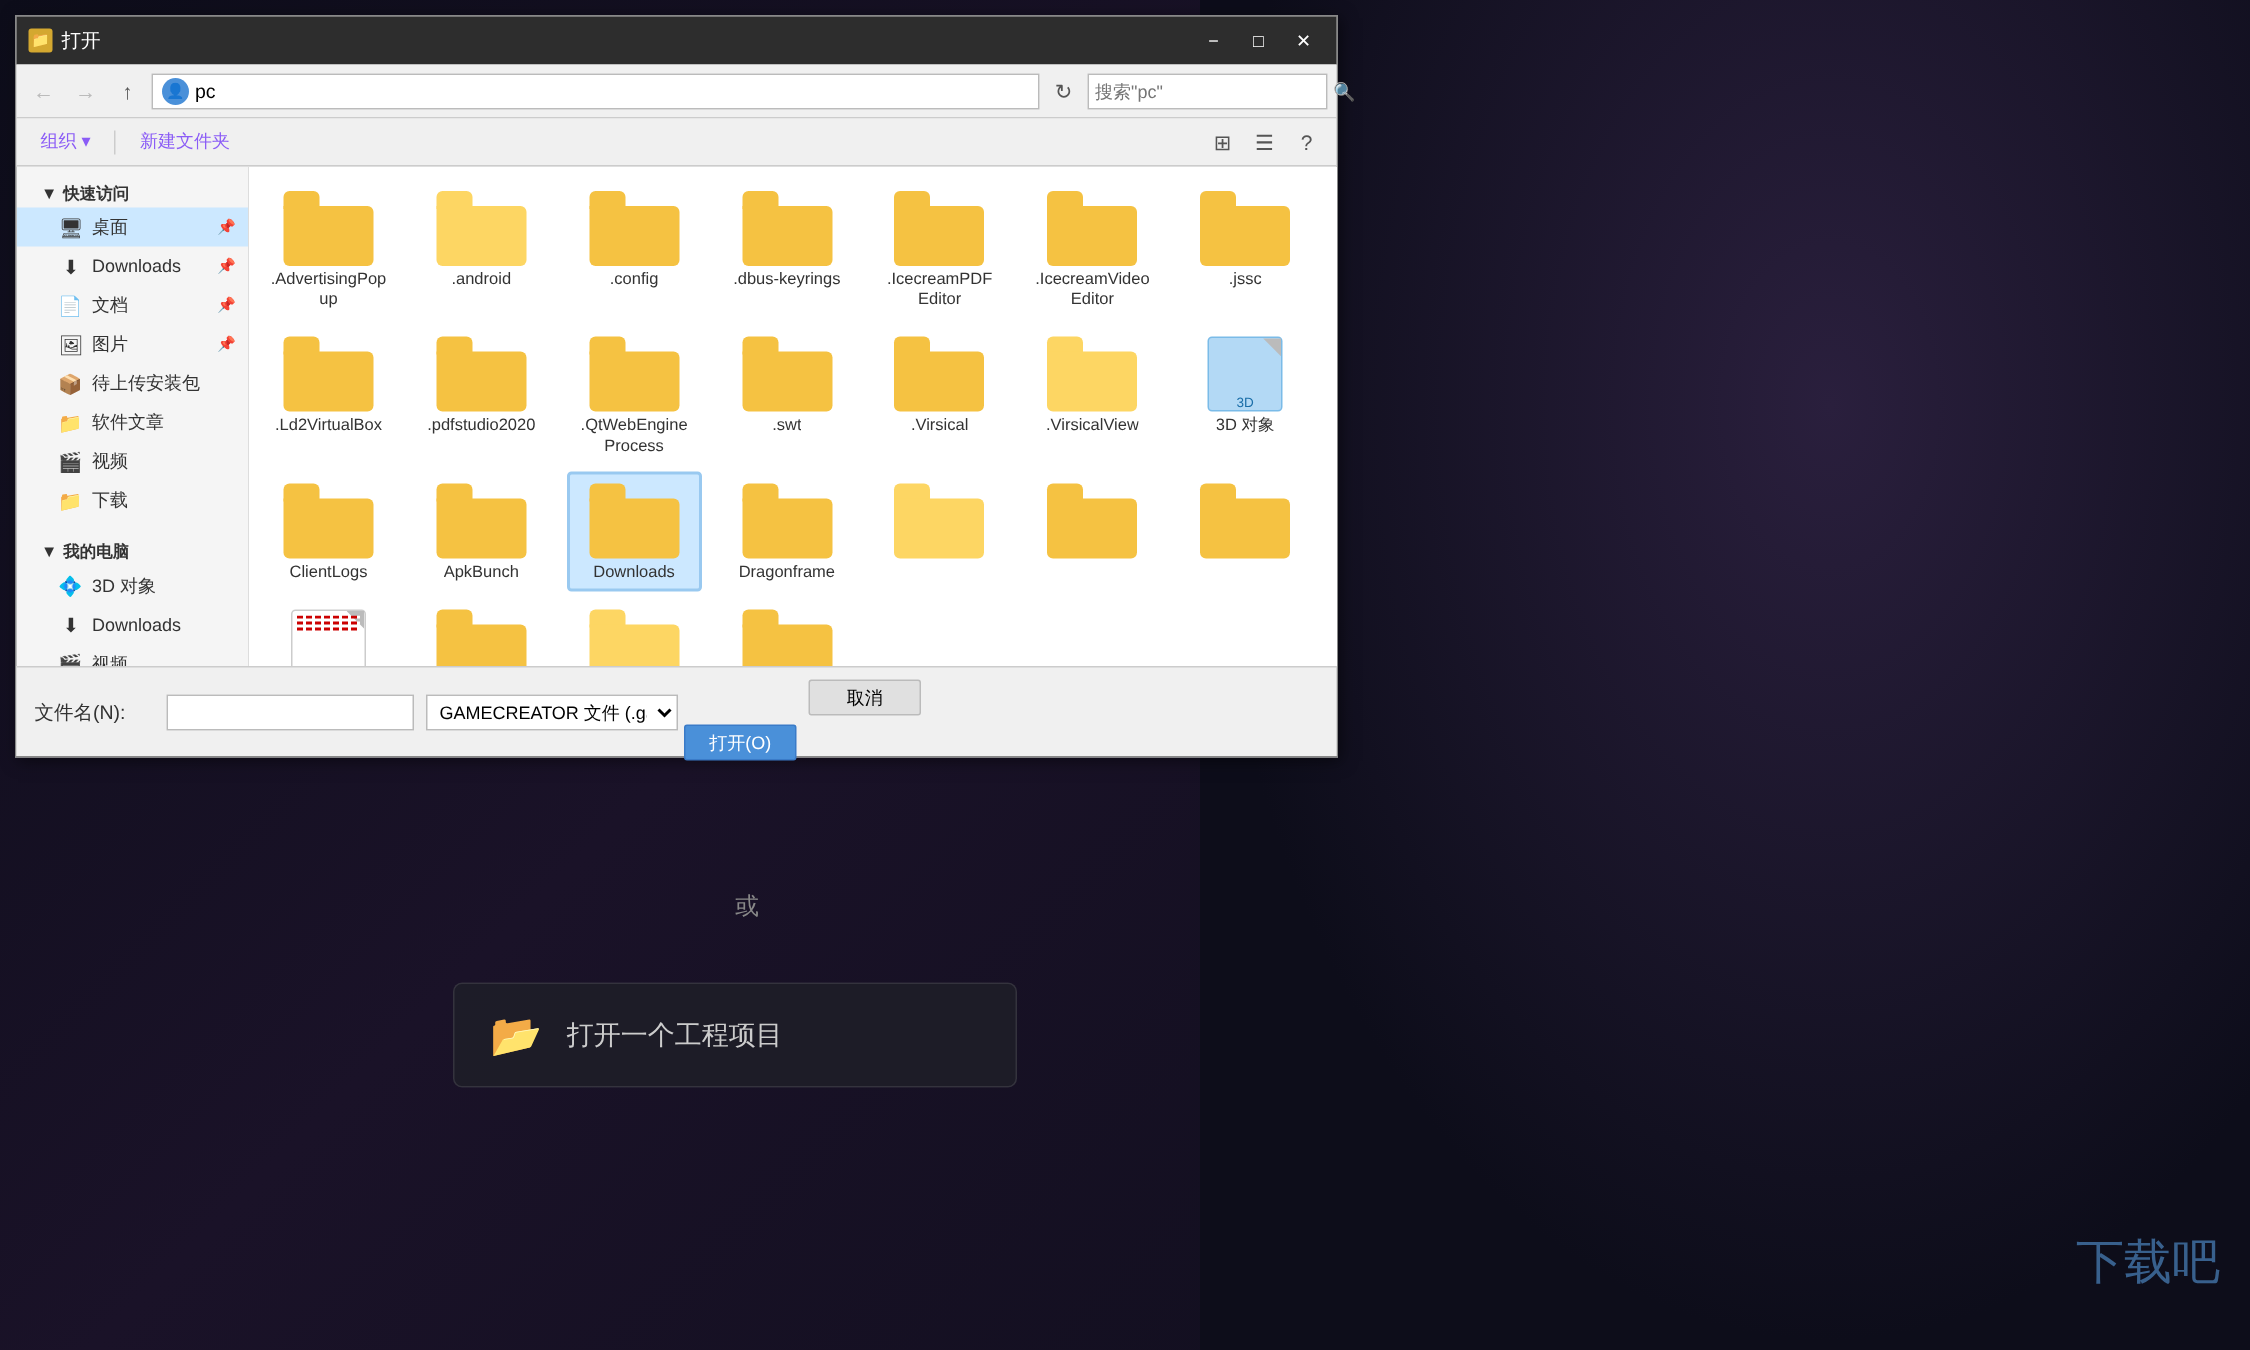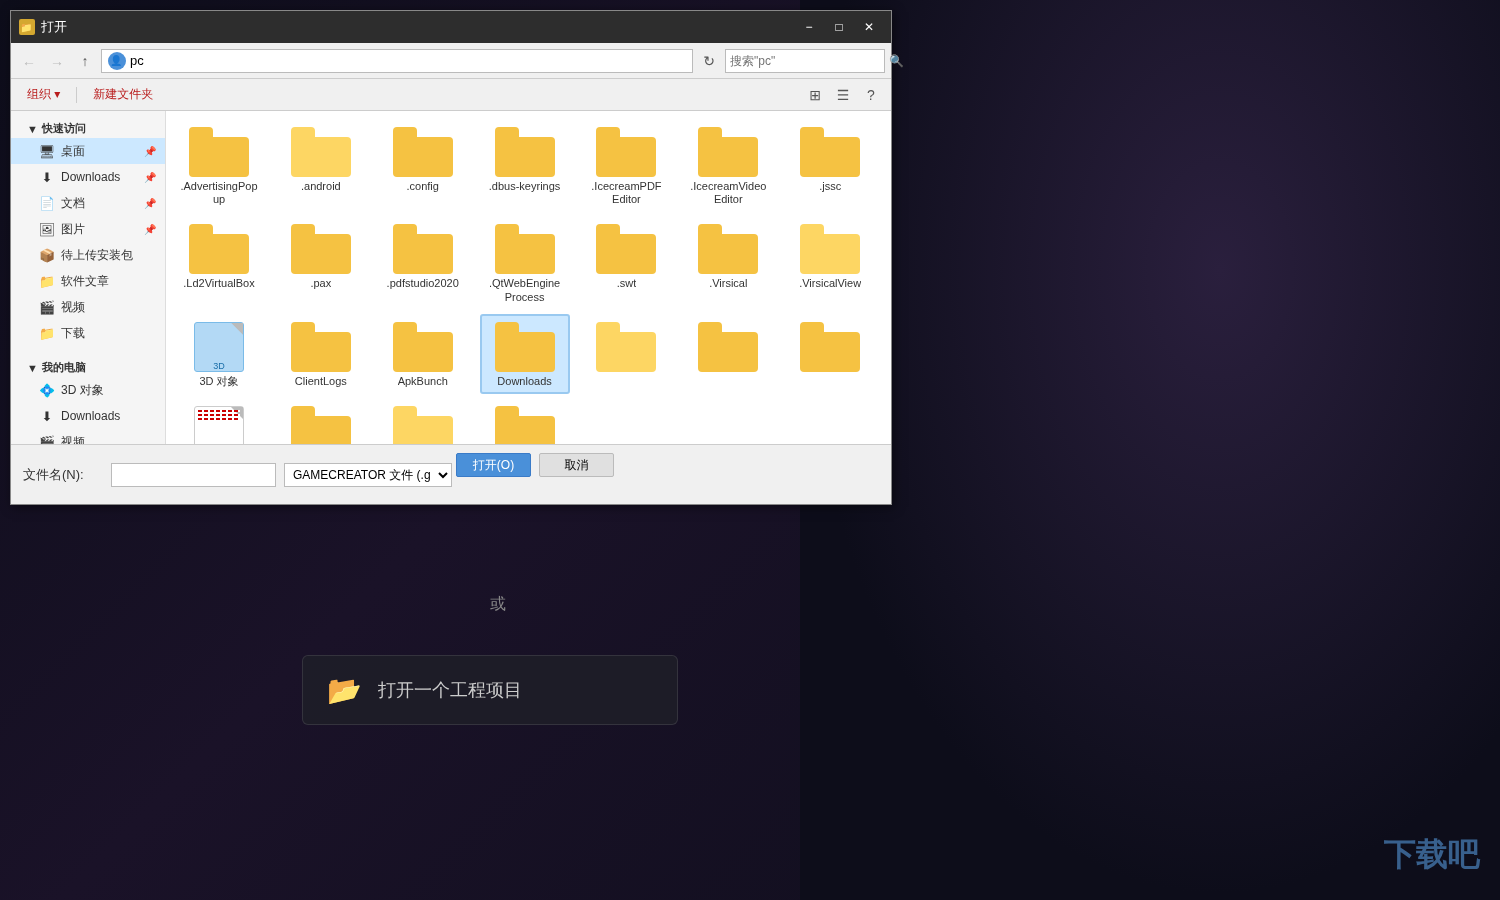--- a/index.html
+++ b/index.html
@@ -33,25 +33,25 @@
     .anime-character-inner {
       width: 100%;
       height: 100%;
       background: radial-gradient(ellipse at 60% 30%, #2a1f3d 0%, #0d0d1a 70%);
       position: relative;
     }
 
     
     .watermark {
       position: absolute;
-      bottom: 23px;
+      bottom: 36px;
       right: 20px;
       color: rgba(100,180,255,0.5);
       font-size: 32px;
-      font-weight: bold;
+      font-weight: normal;
       z-index: 10;
     }
 
     
     .or-text {
       position: absolute;
       bottom: 285px;
       left: 490px;
       color: #888;
       font-size: 16px;
@@ -231,21 +231,21 @@
       gap: 8px;
       flex-shrink: 0;
     }
     .toolbar-btn {
       height: 22px;
       padding: 0 8px;
       border: none;
       background: transparent;
       cursor: pointer;
       font-size: 12px;
-      color: #b91c1c;
+      color: #8b5cf6;
       display: flex;
       align-items: center;
       gap: 4px;
       border-radius: 3px;
     }
     .toolbar-sep {
       width: 1px;
       height: 16px;
       background: #ccc;
     }
@@ -487,20 +487,21 @@
       border: 1px solid #bbb;
       background: #e0e0e0;
       font-size: 12px;
       cursor: pointer;
       border-radius: 2px;
     }
     .action-btn.primary {
       background: #4a90d9;
       color: white;
       border-color: #3a7bc8;
+      margin-top: 30px;
     }
 
     
     .app-title-overlay {
       position: absolute;
       top: 400px;
       left: 490px;
       color: #222;
       font-size: 36px;
       font-weight: bold;
@@ -687,27 +688,20 @@
               </div>
             <span class="file-label">.jssc</span>
           </div>
           <div class="file-item">
             <div class="folder-icon">
                 <div class="folder-tab"></div>
                 <div class="folder-body"></div>
               </div>
             <span class="file-label">.Ld2VirtualBox</span>
           </div>
-          <div class="file-item">
-            <div class="folder-icon">
-                <div class="folder-tab"></div>
-                <div class="folder-body"></div>
-              </div>
-            <span class="file-label">.pax</span>
-          </div>
 
           <div class="file-item">
             <div class="folder-icon">
                 <div class="folder-tab"></div>
                 <div class="folder-body"></div>
               </div>
             <span class="file-label">.pdfstudio2020</span>
           </div>
           <div class="file-item">
             <div class="folder-icon">
@@ -757,20 +751,27 @@
                 <div class="folder-body"></div>
               </div>
             <span class="file-label">ApkBunch</span>
           </div>
           <div class="file-item selected">
             <div class="folder-icon">
                 <div class="folder-tab"></div>
                 <div class="folder-body"></div>
               </div>
             <span class="file-label">Downloads</span>
+          </div>
+          <div class="file-item">
+            <div class="folder-icon">
+                <div class="folder-tab"></div>
+                <div class="folder-body"></div>
+              </div>
+            <span class="file-label">Dragonframe</span>
           </div>
 
           <div class="file-item">
             <div class="folder-icon light">
                 <div class="folder-tab"></div>
                 <div class="folder-body"></div>
               </div>
 
           </div>
           <div class="file-item">

